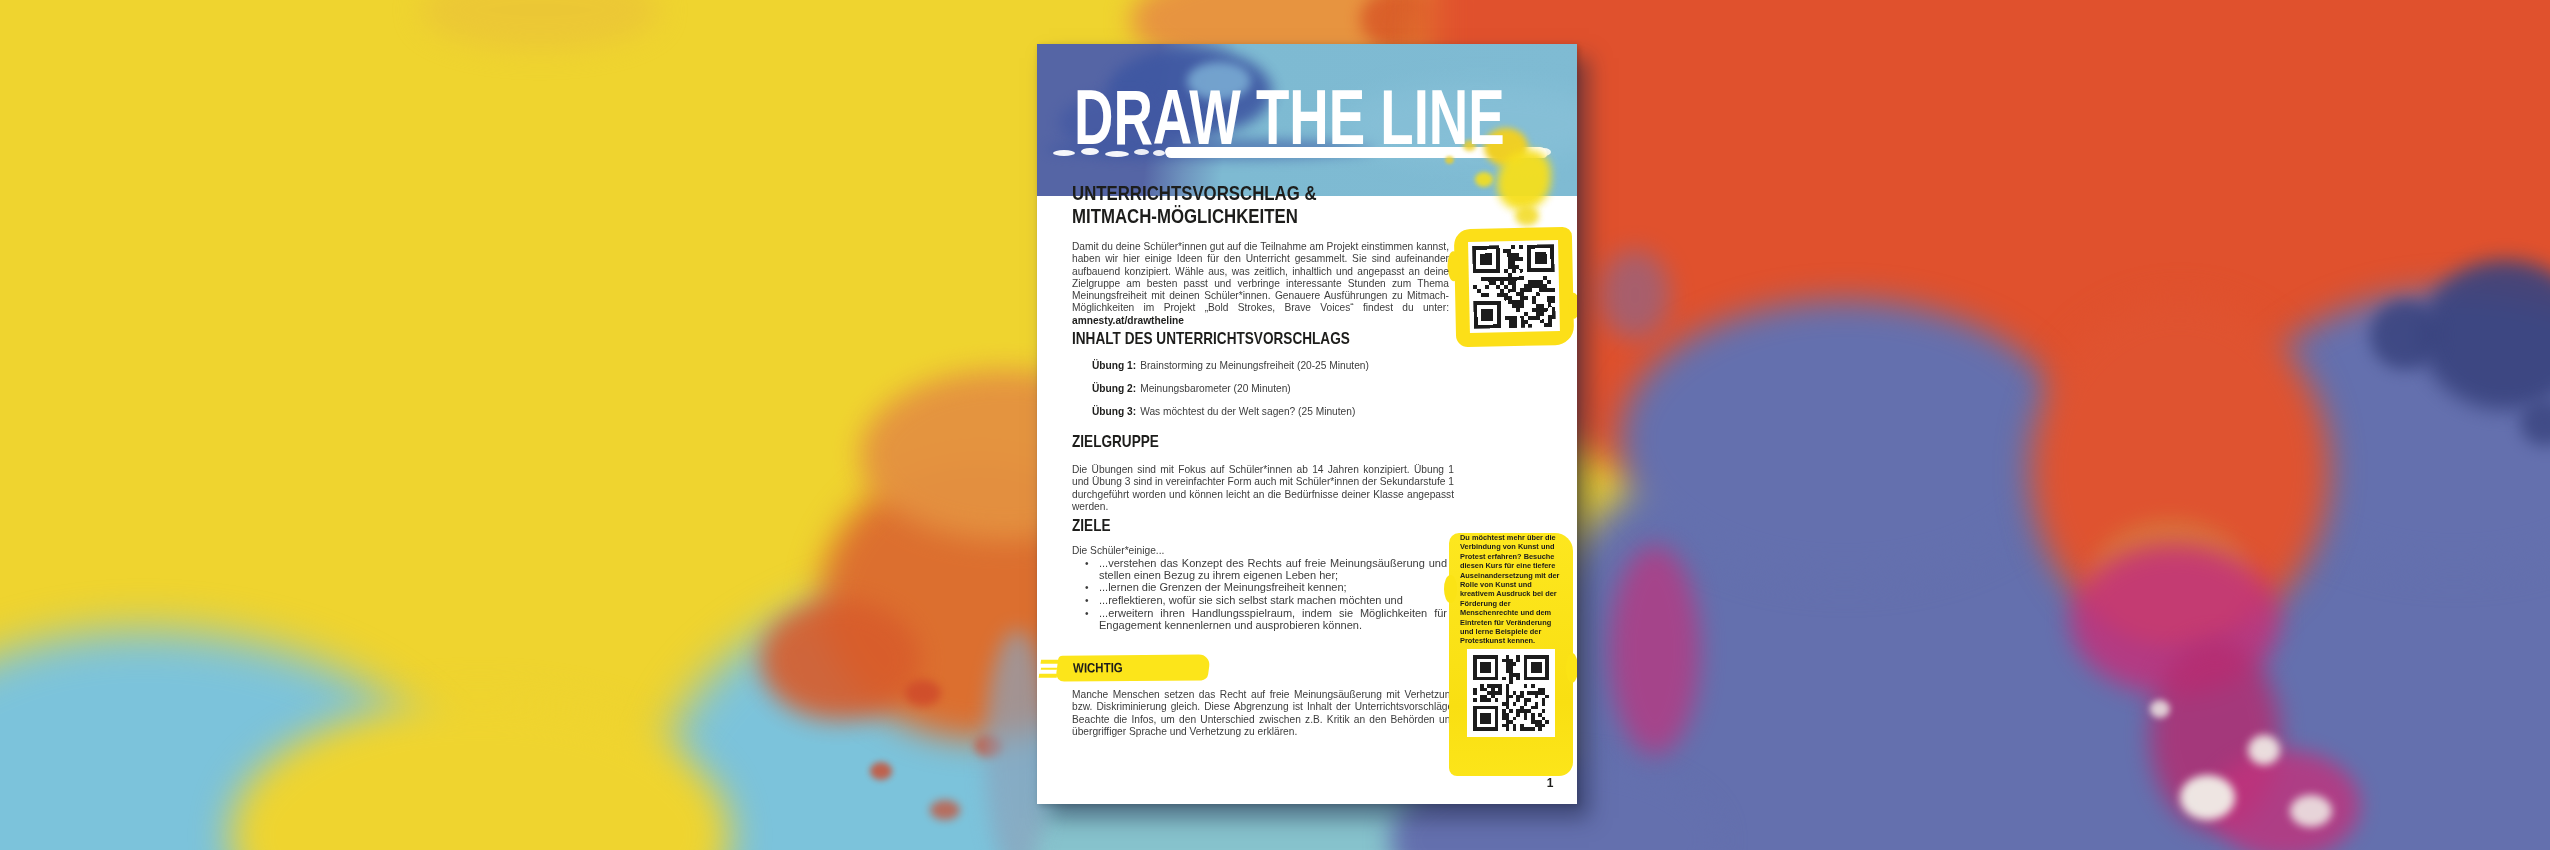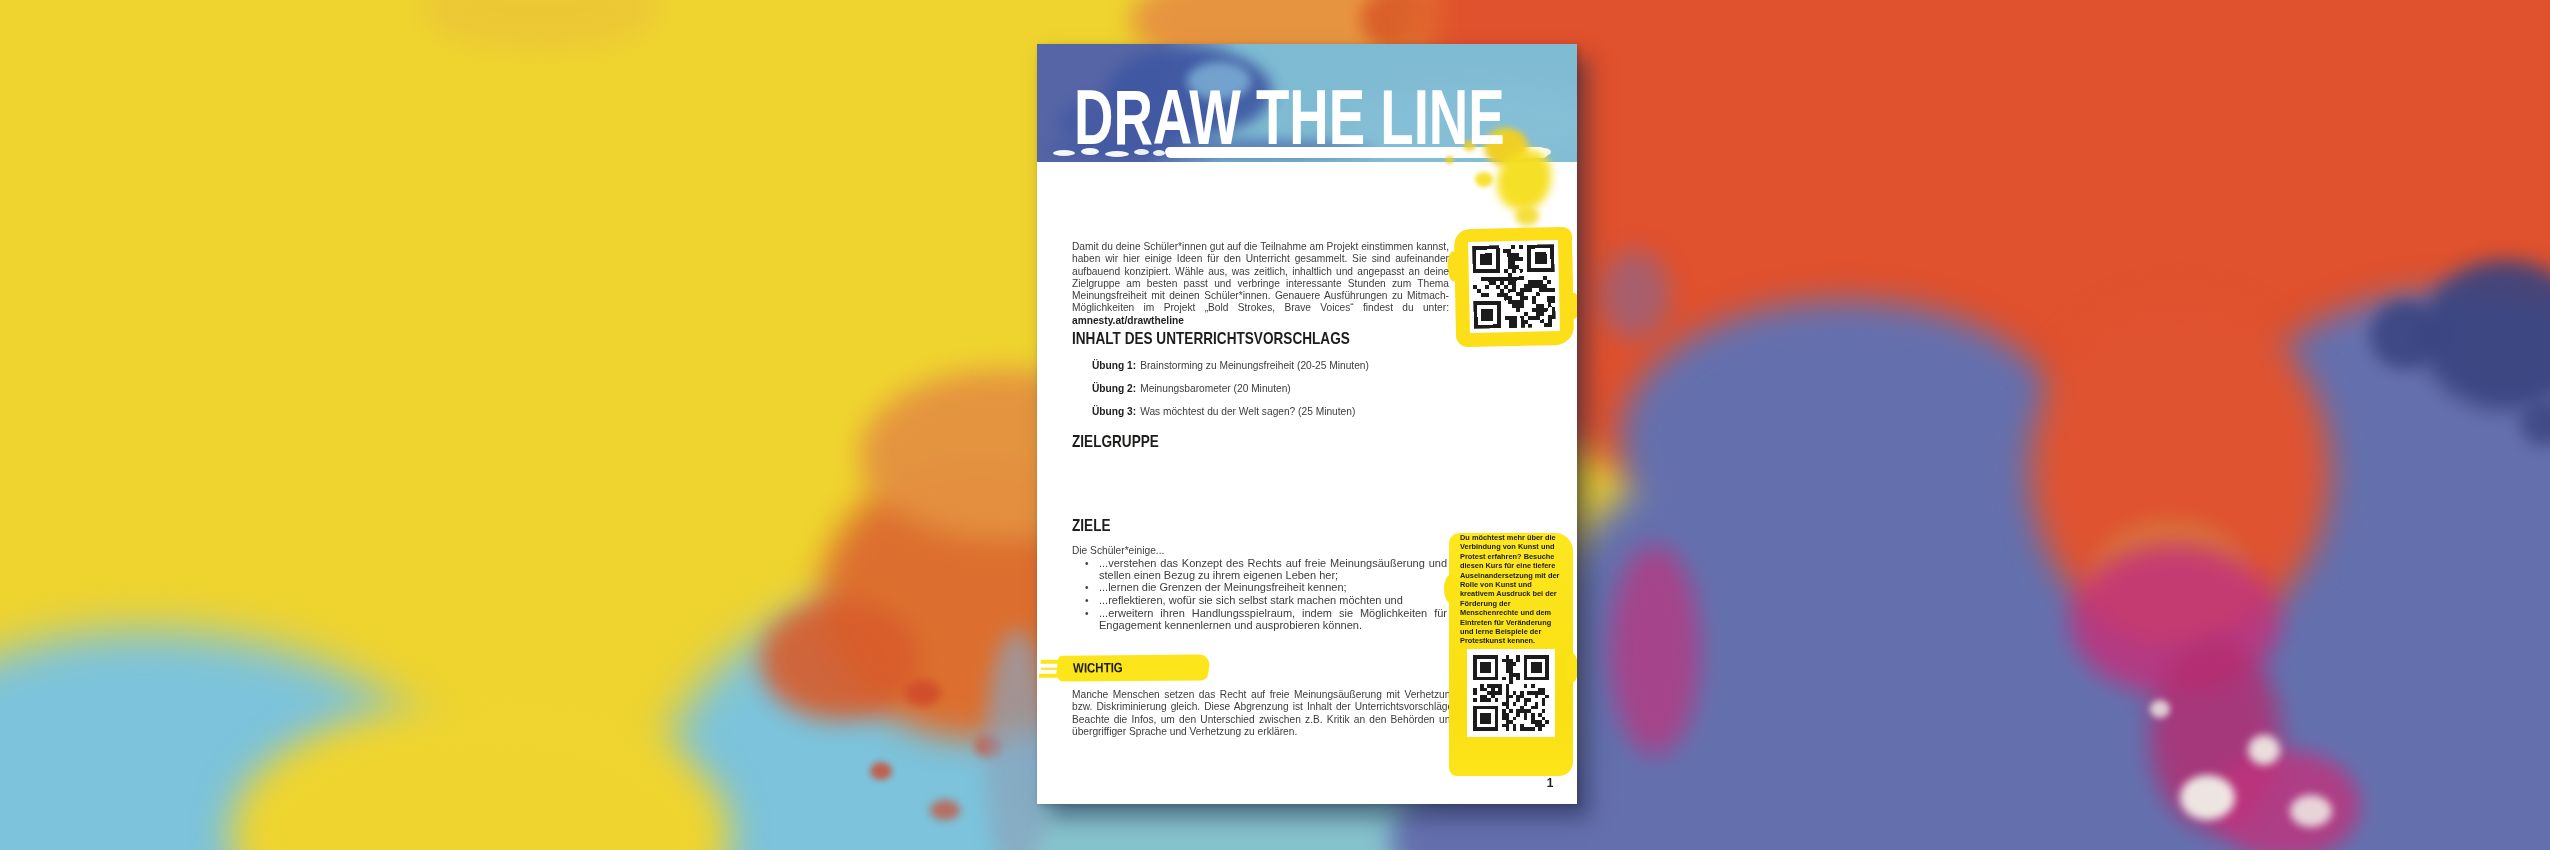--- a/index.html
+++ b/index.html
@@ -8,21 +8,21 @@
 
   #bg { position:absolute; inset:0; z-index:1; }
   .blob { position:absolute; }
   .fx { position:absolute; inset:0; }
 
   
   .doc { position:absolute; left:1037px; top:44px; width:540px; height:760px;
          background:#ffffff; z-index:10; overflow:hidden;
          box-shadow:12px 14px 20px rgba(28,34,66,.5), 2px 2px 6px rgba(0,0,0,.2); }
 
-  .doc-header { position:absolute; left:0; top:0; width:540px; height:118px; overflow:hidden;
+  .doc-header { position:absolute; left:0; top:0; width:540px; height:152px; overflow:hidden;
     background:linear-gradient(97deg,#5565A5 0%,#5565A5 22%,#6E93BE 29%,#7EBAD2 36%,#7FBBD3 100%); }
   .doc-title { position:absolute; left:37px; top:34px; z-index:5; color:#ffffff;
     font-size:78px; font-weight:800; line-height:78px; letter-spacing:0px; white-space:nowrap; }
   .condT { display:inline-block; transform:scaleX(.70); transform-origin:0 50%; }
   #docFx { z-index:4; pointer-events:none; }
 
   .cond  { display:inline-block; transform:scaleX(.80); transform-origin:0 50%; white-space:nowrap; }
 
   .h1 { position:absolute; left:35px; top:138px; color:#1d1d1b; font-weight:800;
         font-size:21px; line-height:22.5px; z-index:5; }
@@ -143,20 +143,24 @@
   </div>
   <div id="docFx" class="fx">
       <div class="blob" style="left: 447px; top: 84px; width: 44px; height: 38px; background: rgb(239, 207, 37); filter: blur(3px); opacity: 1; border-radius: 50%;"></div>
       <div class="blob" style="left: 460px; top: 106px; width: 54px; height: 60px; background: rgb(246, 223, 28); filter: blur(4px); opacity: 0.95; border-radius: 60% 40% 55% 45%;"></div>
       <div class="blob" style="left: 438px; top: 128px; width: 18px; height: 15px; background: rgb(246, 223, 28); filter: blur(2px); opacity: 0.9; border-radius: 50%;"></div>
       <div class="blob" style="left: 478px; top: 162px; width: 24px; height: 20px; background: rgb(242, 218, 32); filter: blur(3px); opacity: 0.85; border-radius: 50%;"></div>
       <div class="blob" style="left: 426px; top: 96px; width: 13px; height: 11px; background: rgb(239, 207, 37); filter: blur(2px); opacity: 0.85; border-radius: 50%;"></div>
       <div class="blob" style="left: 408px; top: 112px; width: 9px; height: 8px; background: rgb(239, 207, 37); filter: blur(1.5px); opacity: 0.8; border-radius: 50%;"></div>
     </div>
 
+  <div class="h1">
+    <span class="cond">UNTERRICHTSVORSCHLAG &amp;</span><br>
+    <span class="cond">MITMACH-MÖGLICHKEITEN</span>
+  </div>
 
   <p class="body intro"><span>Damit du deine Schüler*innen gut auf die Teilnahme am Projekt einstimmen kannst, haben wir hier einige Ideen für den Unterricht gesammelt. Sie sind aufeinander aufbauend konzipiert. Wähle aus, was zeitlich, inhaltlich und angepasst an deine Zielgruppe am besten passt und verbringe interessante Stunden zum Thema Meinungsfreiheit mit deinen Schüler*innen. Genauere Ausführungen zu Mitmach-Möglichkeiten im Projekt „Bold Strokes, Brave Voices“ findest du unter:</span> <strong>amnesty.at/drawtheline</strong></p>
 
   <div class="qr-frame">
     <div class="qr-white">
       <div class="qr">
           <svg viewBox="0 0 21 21" width="100%" height="100%" preserveAspectRatio="none" shape-rendering="crispEdges" fill="#1c1c1c" style="display:block">
             <rect x="0" y="0" width="1" height="1"></rect>
             <rect x="1" y="0" width="1" height="1"></rect>
             <rect x="2" y="0" width="1" height="1"></rect>
@@ -393,20 +397,21 @@
   <div class="uebung" style="top:339px">
     <strong>Übung 2:</strong><span>Meinungsbarometer (20 Minuten)</span>
   </div>
   <div class="uebung" style="top:362px">
     <strong>Übung 3:</strong><span>Was möchtest du der Welt sagen? (25 Minuten)</span>
   </div>
 
   <h2 class="sec" style="top:388px">
     <span class="cond">ZIELGRUPPE</span>
   </h2>
+  <p class="body zg">Die Übungen sind mit Fokus auf Schüler*innen ab 14 Jahren konzipiert. Übung 1 und Übung 3 sind in vereinfachter Form auch mit Schüler*innen der Sekundarstufe 1 durchgeführt worden und können leicht an die Bedürfnisse deiner Klasse angepasst werden.</p>
 
   <h2 class="sec" style="top:472px">
     <span class="cond">ZIELE</span>
   </h2>
   <p class="body ziele-intro">Die Schüler*einige...</p>
   <div class="blist">
     <div class="brow">
         <span class="bdot">•</span>
         <span class="btxt">...verstehen das Konzept des Rechts auf freie Meinungsäußerung und stellen einen Bezug zu ihrem eigenen Leben her;</span>
       </div>

